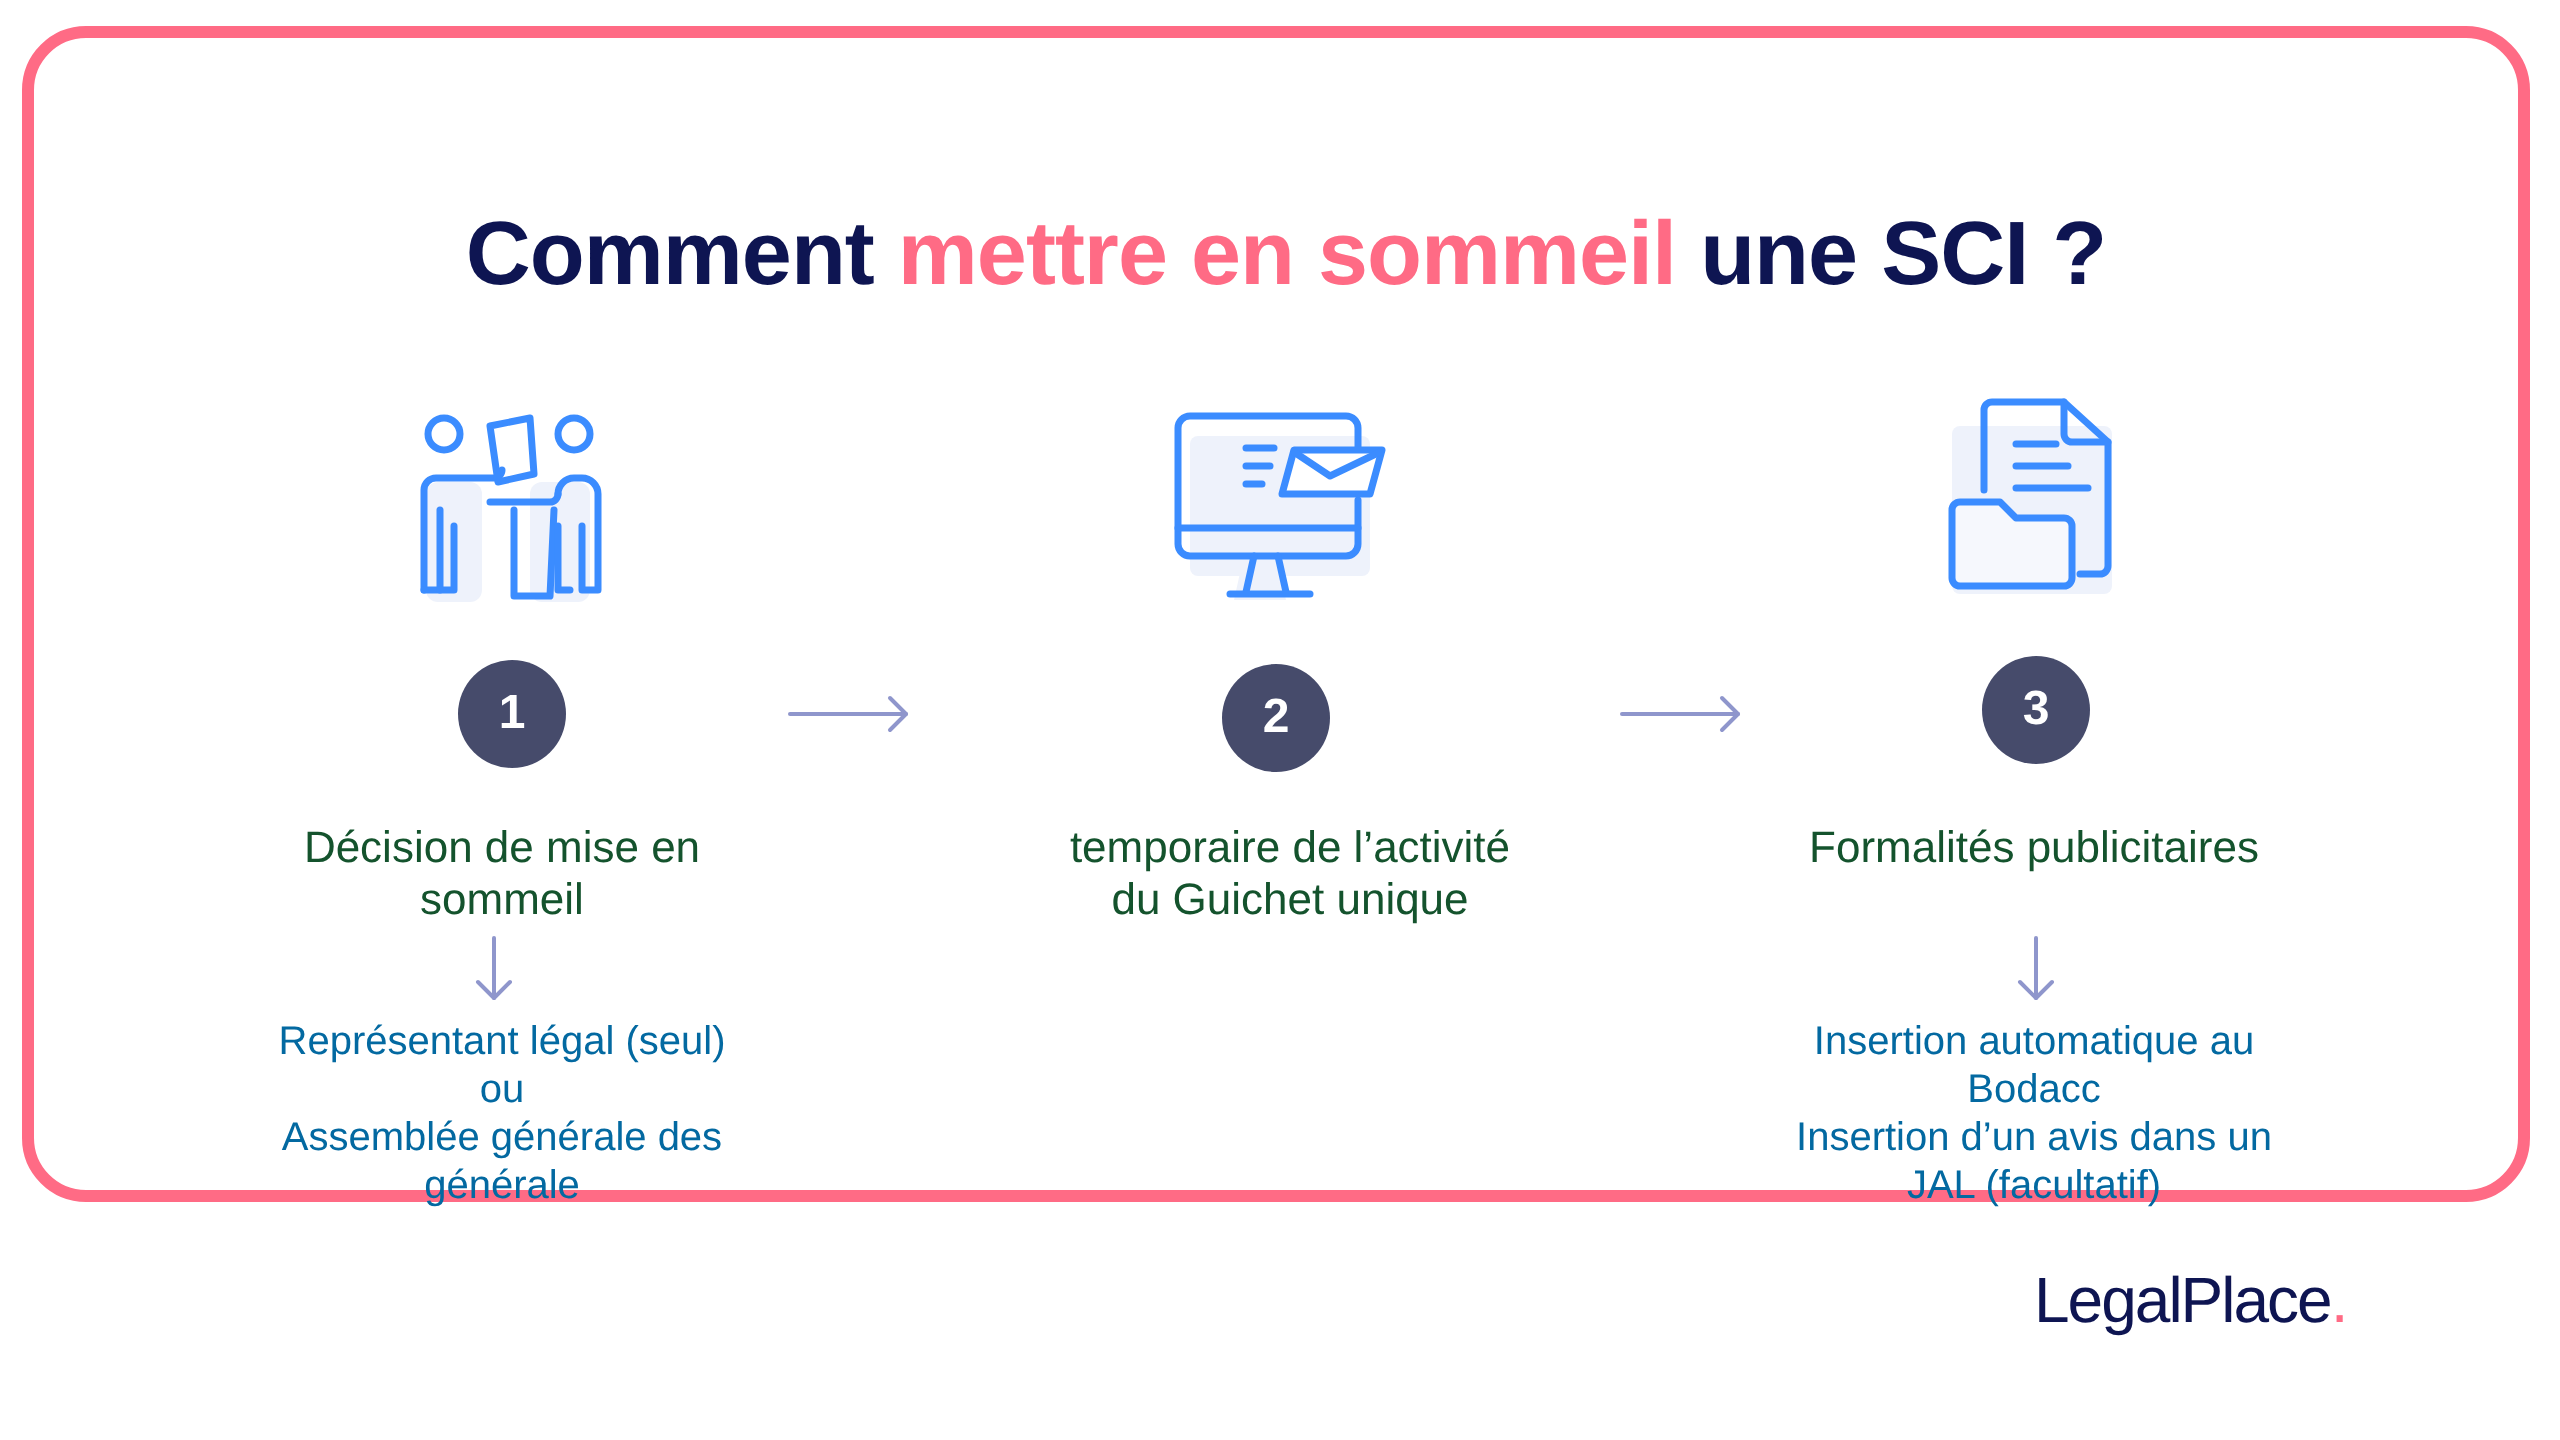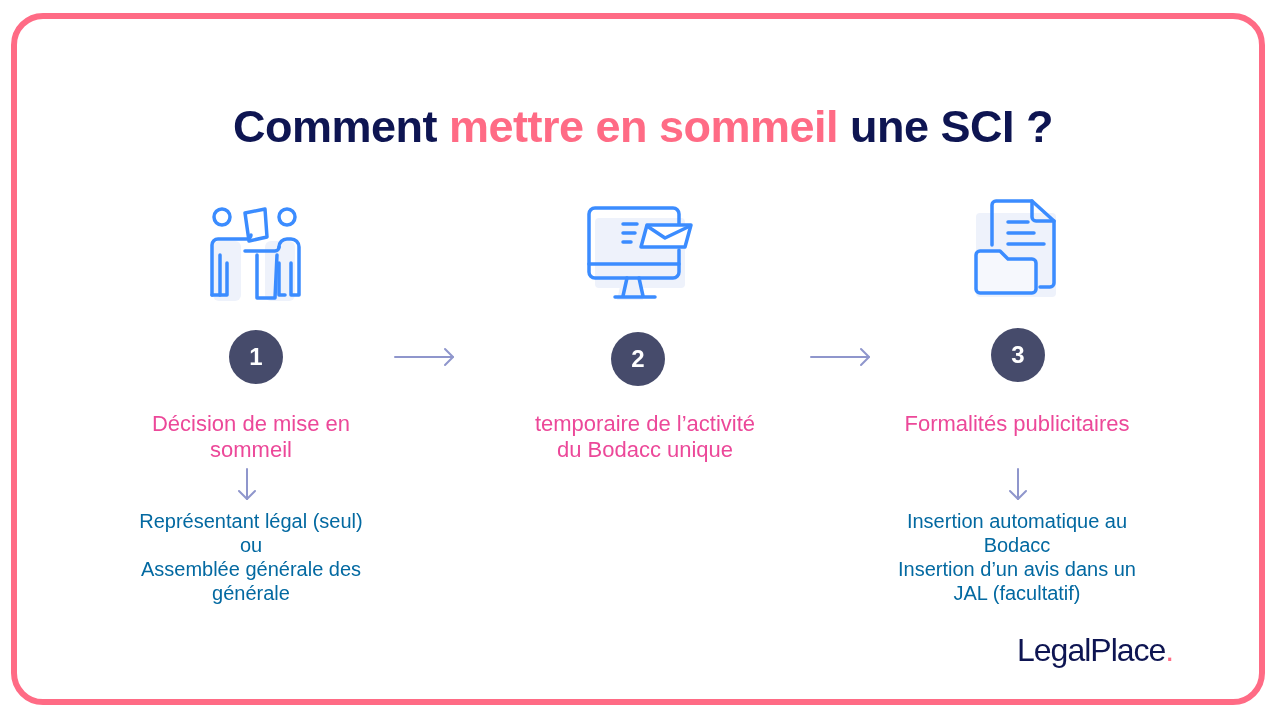--- a/index.html
+++ b/index.html
@@ -1,23 +1,23 @@
 <!DOCTYPE html>
 <html><head>
   <meta charset="utf-8">
   <style>
     html, body { margin: 0; padding: 0; background: #ffffff; }
     body { width: 1280px; height: 720px; position: relative; overflow: hidden; font-family: "Liberation Sans", "DejaVu Sans", sans-serif; }
-    .frame { position: absolute; left: 11px; top: 13px; width: 1254px; height: 692px; box-sizing: border-box; border: 6px solid #ff6b85; border-radius: 32px; background: #fff; }
+    .frame { position: absolute; left: 11px; top: 13px; width: 1254px; height: 588px; box-sizing: border-box; border: 6px solid #ff6b85; border-radius: 32px; background: #fff; }
     .title { position: absolute; left: 0; width: 1252px; top: 82px; text-align: center; font-size: 45px; font-weight: 700; color: #0e1552; letter-spacing: -0.5px; }
     .title .hl { color: #ff6b85; }
     .icon { position: absolute; }
     .badge { position: absolute; width: 54px; height: 54px; border-radius: 50%; background: #464b6b; color: #fff; font-weight: 700; font-size: 24px; display: flex; align-items: center; justify-content: center; }
     .arrow-h { position: absolute; }
-    .step-title { position: absolute; text-align: center; color: #ec4899; font-size: 22px; line-height: 26px; }
+    .step-title { position: absolute; text-align: center; color: #14532d; font-size: 22px; line-height: 26px; }
     .arrow-v { position: absolute; }
     .step-detail { position: absolute; text-align: center; color: #0369a1; font-size: 20px; line-height: 24px; }
     .step-detail div { white-space: nowrap; }
     .logo { position: absolute; left: 1017px; top: 632px; font-size: 32px; font-weight: 400; color: #0e1552; letter-spacing: -1px; text-align: right; }
     .logo .dot { color: #ff6b85; }
   </style>
 </head>
 <body>
 
 <div class="frame">
@@ -87,21 +87,21 @@
     <path d="M52 3 L60 11 L52 19"></path>
   </g>
 </svg>
 
 <div class="step-title" style="left:96px;top:411px;width:310px">
   <div>Décision de mise en</div>
   <div>sommeil</div>
 </div>
 <div class="step-title" style="left:490px;top:411px;width:310px">
   <div>temporaire de l’activité</div>
-  <div>du Bodacc unique</div>
+  <div>du Guichet unique</div>
 </div>
 <div class="step-title" style="left:862px;top:411px;width:310px">
   <div>Formalités publicitaires</div>
 </div>
 
 <svg class="arrow-v" style="left:236px;top:467px" width="22" height="36" viewBox="0 0 22 36">
   <g fill="none" stroke="#8f96cc" stroke-width="2" stroke-linecap="round" stroke-linejoin="round">
     <line x1="11" y1="2" x2="11" y2="32"></line>
     <path d="M3 24 L11 32 L19 24"></path>
   </g>

